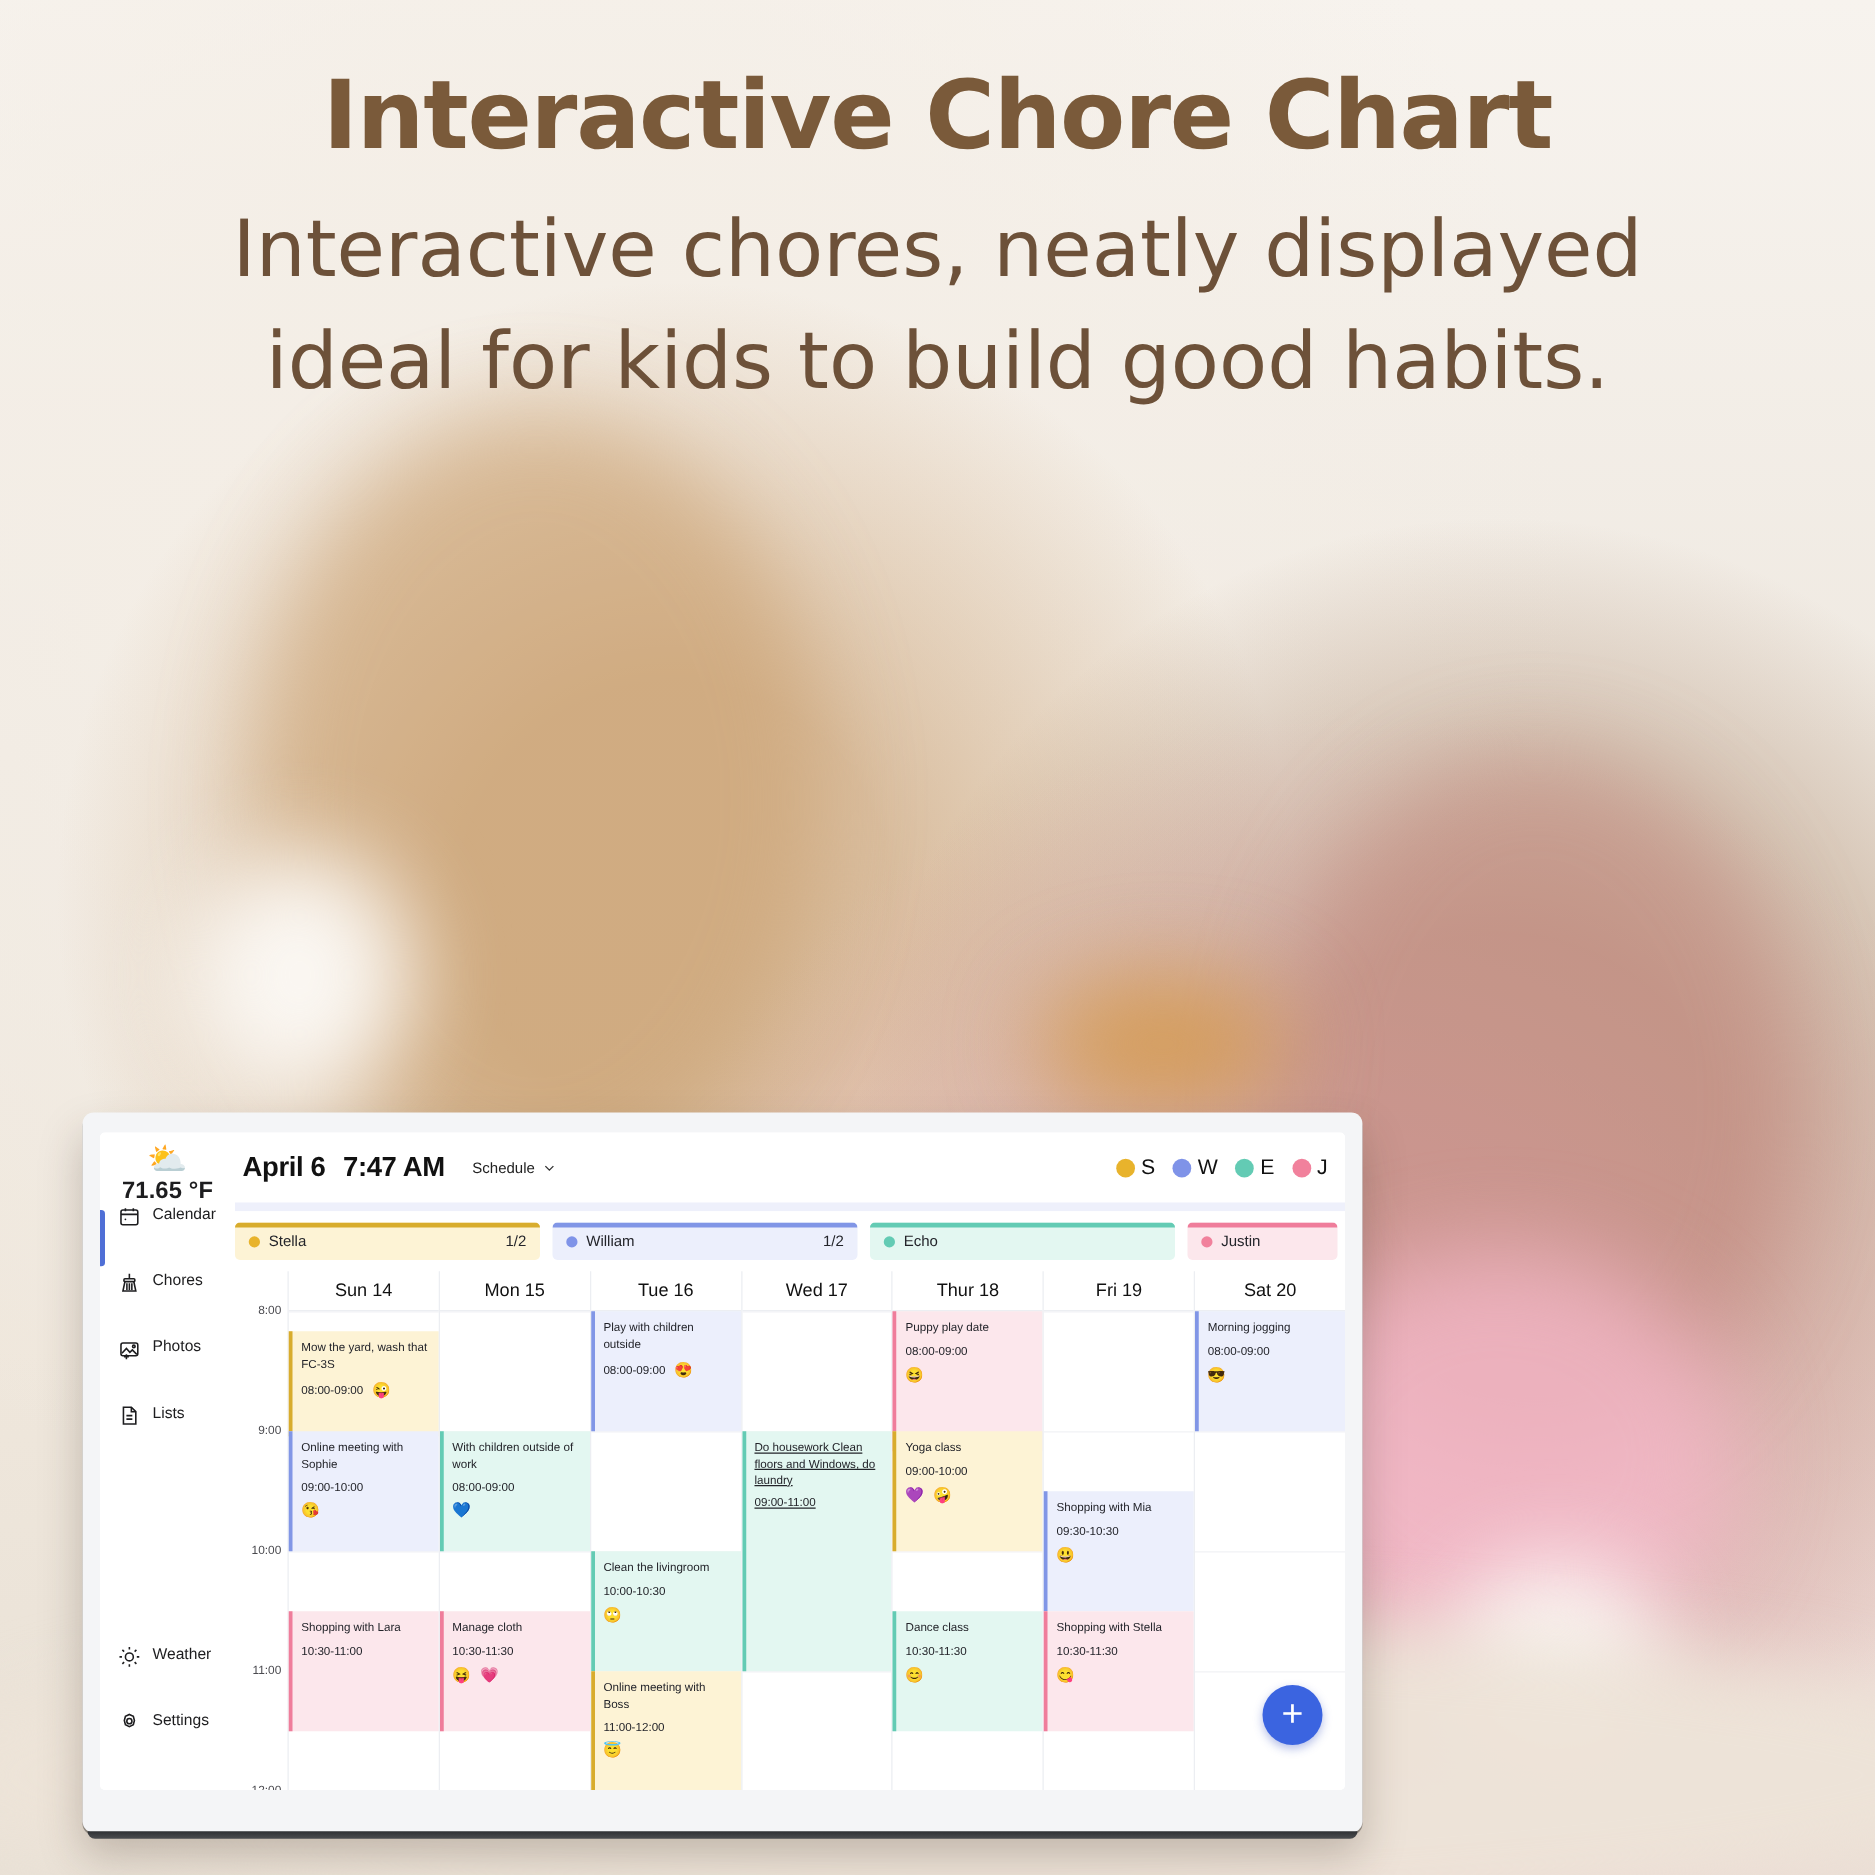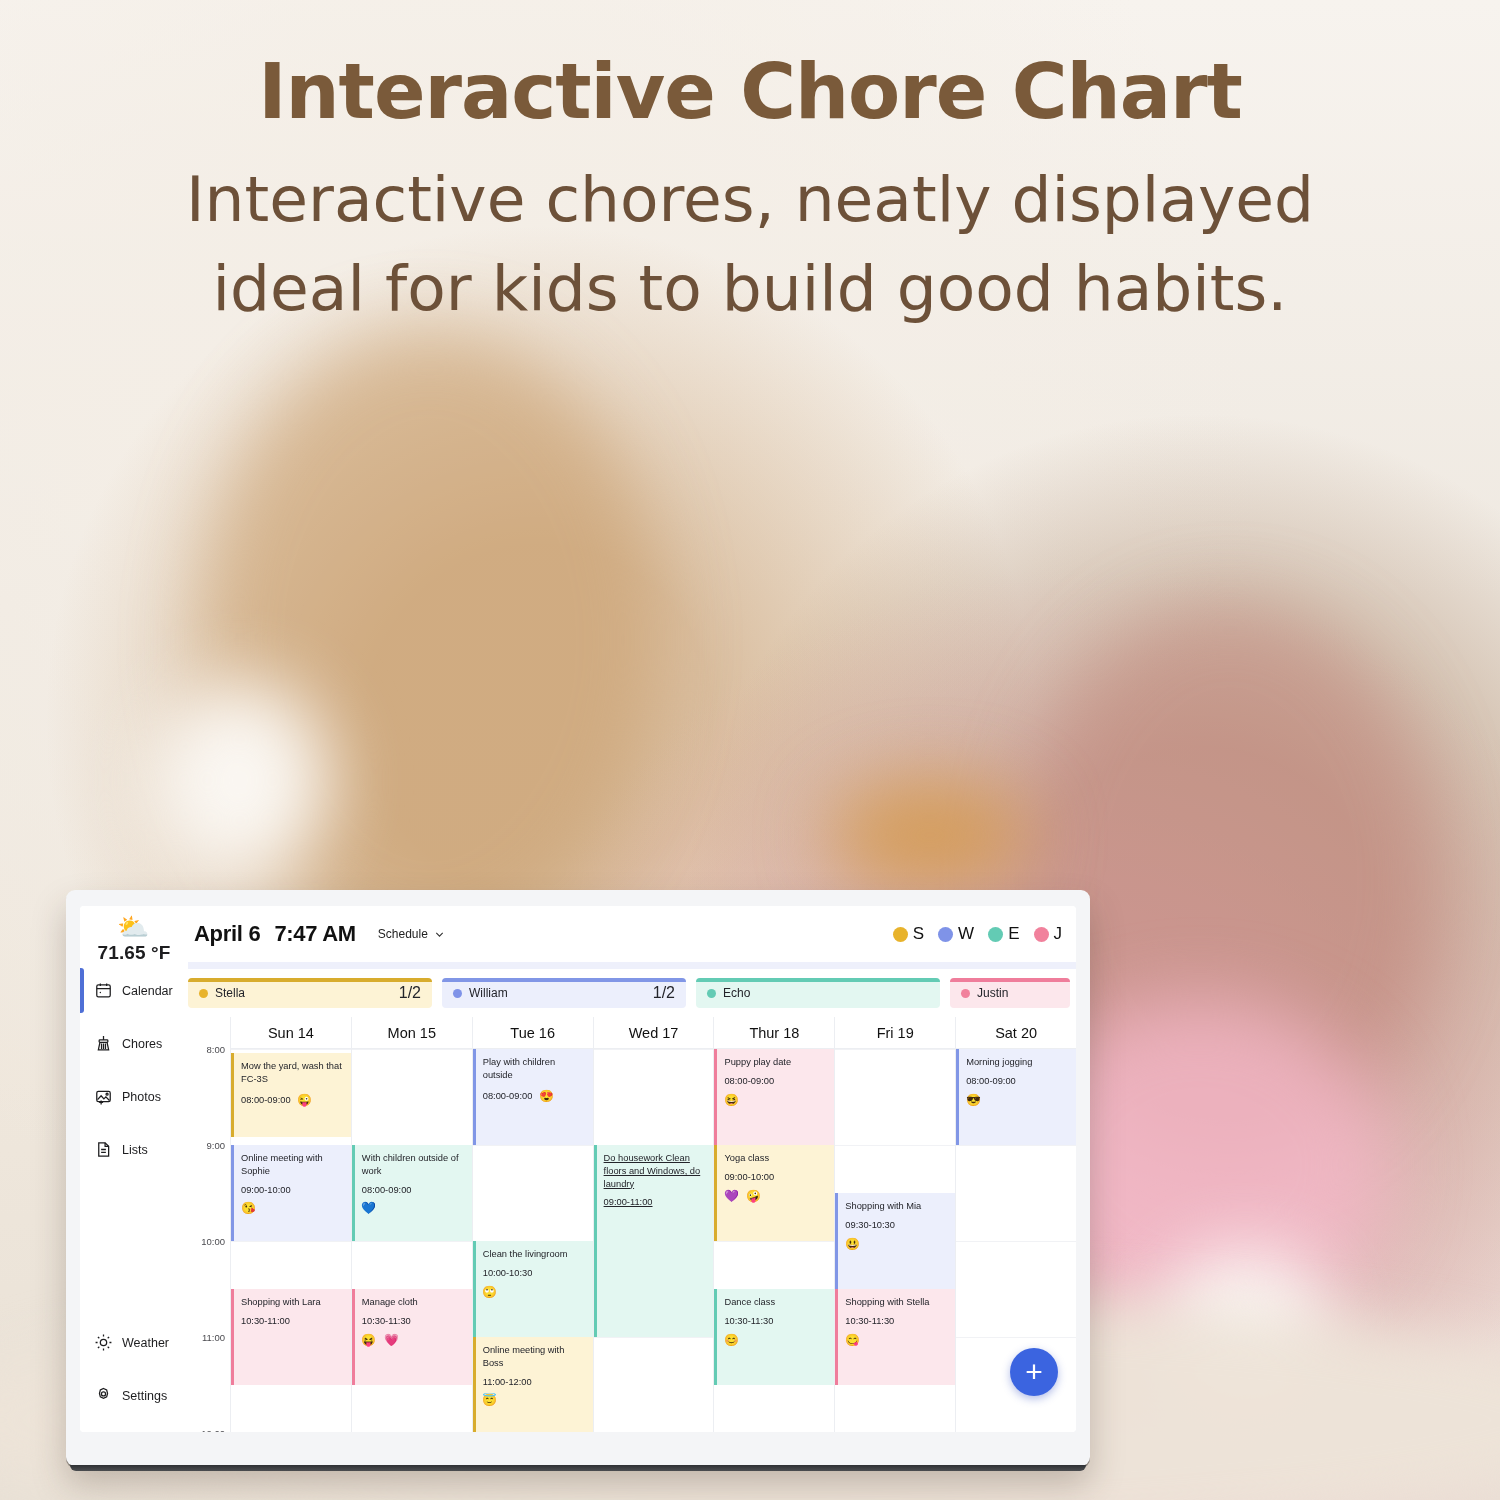--- a/index.html
+++ b/index.html
@@ -80,21 +80,21 @@
     z-index: 3;
   }
   .weather-box {
     position: absolute; top: 6px; left: 0; width: 108px;
     text-align: center;
   }
   .weather-icon { font-size: 26px; line-height: 30px; display: block; }
   .weather-temp { font-size: 19px; color: #1d1d1f; font-weight: 600; letter-spacing: .1px; }
 
   .nav-item {
-    display: flex; align-items: center; gap: 9px;
+    display: flex; gap: 9px;
     height: 53px; padding-left: 14px;
     position: relative;
     color: #1d1d1f;
     font-size: 12.5px;
   }
   .nav-item.active::before {
     content: ""; position: absolute; left: 0; top: 4px; bottom: 4px;
     width: 3.5px; background: #4f6fd6; border-radius: 0 3px 3px 0;
   }
   .nav-ico { width: 19px; height: 19px; flex: 0 0 19px; color: #1d1d1f; }
@@ -135,21 +135,21 @@
     border-radius: 4px;
     position: relative;
     display: flex; align-items: center;
     padding: 0 11px;
     font-size: 12px; color: #23242a;
     overflow: hidden;
   }
   .chip-bar { position: absolute; top: 0; left: 0; right: 0; height: 3.5px; }
   .chip-dot { width: 9px; height: 9px; border-radius: 50%; margin-right: 7px; flex: 0 0 9px; }
   .chip-name { flex: 1 1 auto; }
-  .chip-count { font-size: 16px; color: #23242a; }
+  .chip-count { font-size: 12px; color: #23242a; }
 
   
   .cal {
     flex: 1 1 auto;
     display: flex;
     min-height: 0;
     position: relative;
     background: #fff;
   }
   .time-col { width: 42px; flex: 0 0 42px; position: relative; }
@@ -346,21 +346,21 @@
             <div class="time-lbl" style="top: 416px;">12:00</div>
           </div>
         <div class="days" id="days">
             <div class="daycol">
               <div class="dayhead">Sun 14</div>
               <div class="daybody">
                 <div class="hline" style="top: 0px;"></div>
                 <div class="hline" style="top: 96px;"></div>
                 <div class="hline" style="top: 192px;"></div>
                 <div class="hline" style="top: 288px;"></div>
-                <div class="ev" style="top: 4px; height: 84px; background: rgb(253, 243, 213); border-left-color: rgb(216, 172, 45);">
+                <div class="ev" style="top: 16px; height: 84px; background: rgb(253, 243, 213); border-left-color: rgb(216, 172, 45);">
                   <span class="ev-title">Mow the yard, wash that FC-3S</span>
                   <div class="ev-inline">
                     <span>08:00-09:00</span>
                     <span class="ev-emo">😜</span>
                   </div>
                 </div>
                 <div class="ev" style="top: 96px; height: 96px; background: rgb(236, 239, 252); border-left-color: rgb(129, 150, 230);">
                   <span class="ev-title">Online meeting with Sophie</span>
                   <span class="ev-time">09:00-10:00</span>
                   <span class="ev-emo" style="display: block; margin-top: 4px;">😘</span>

